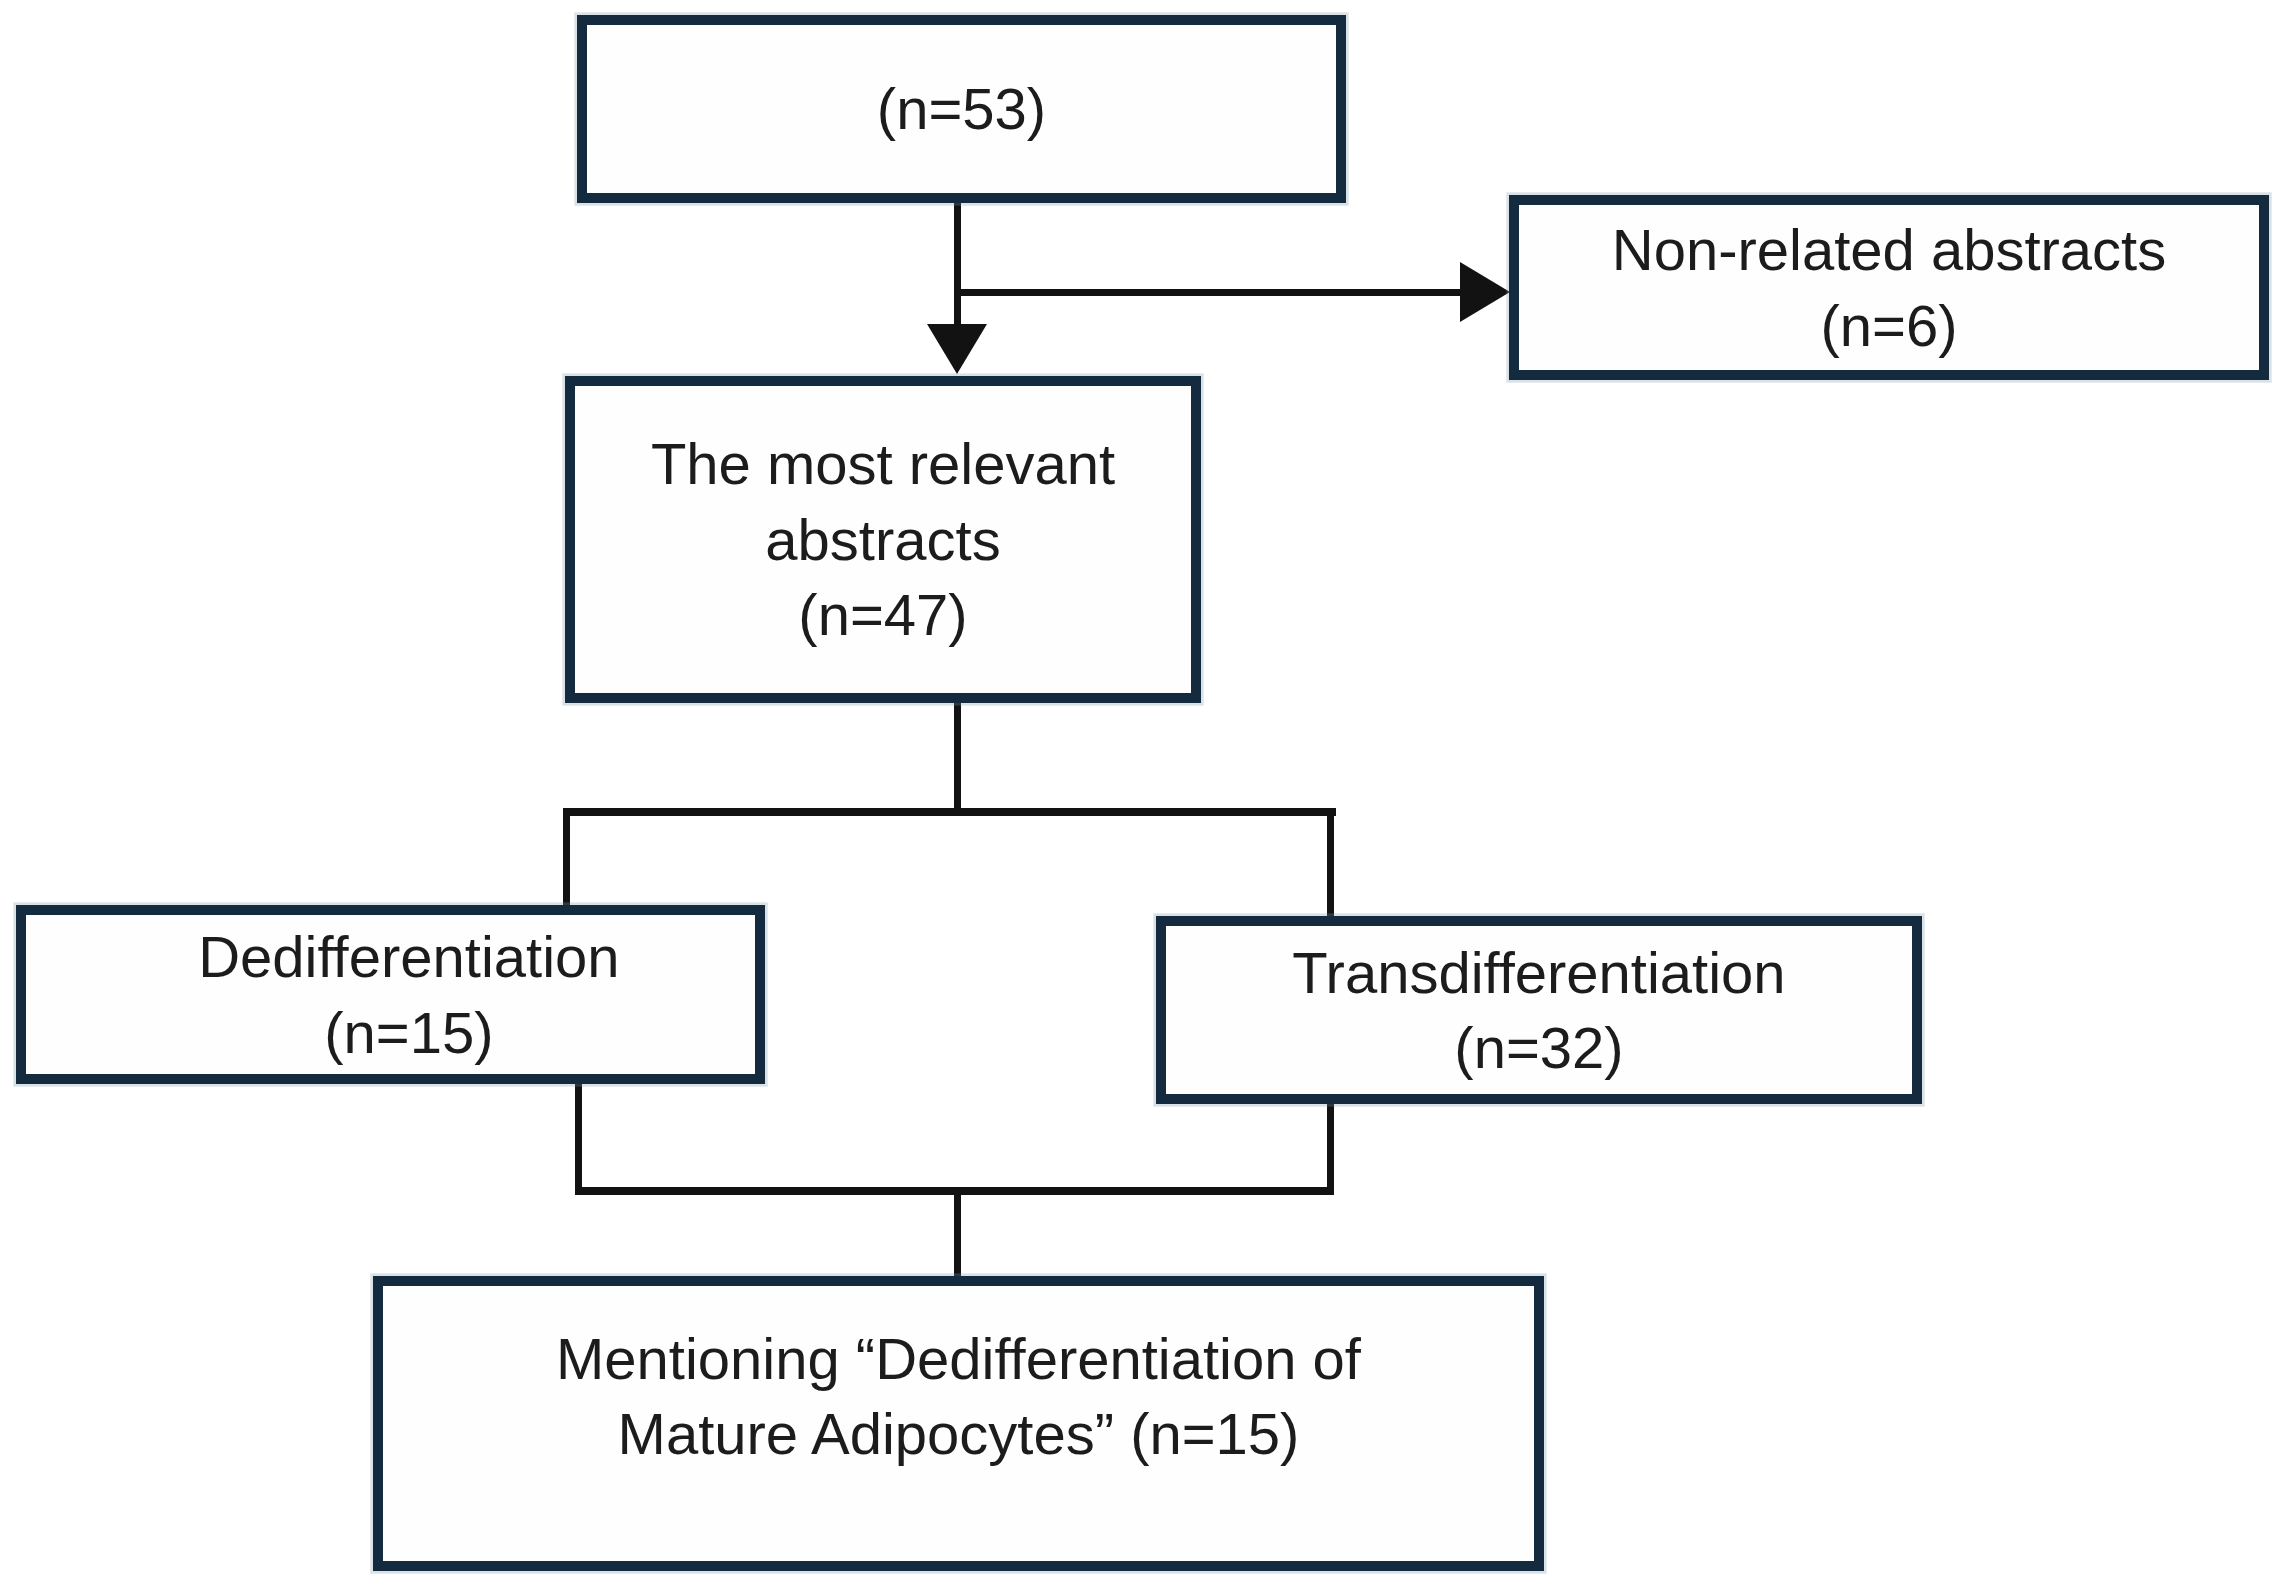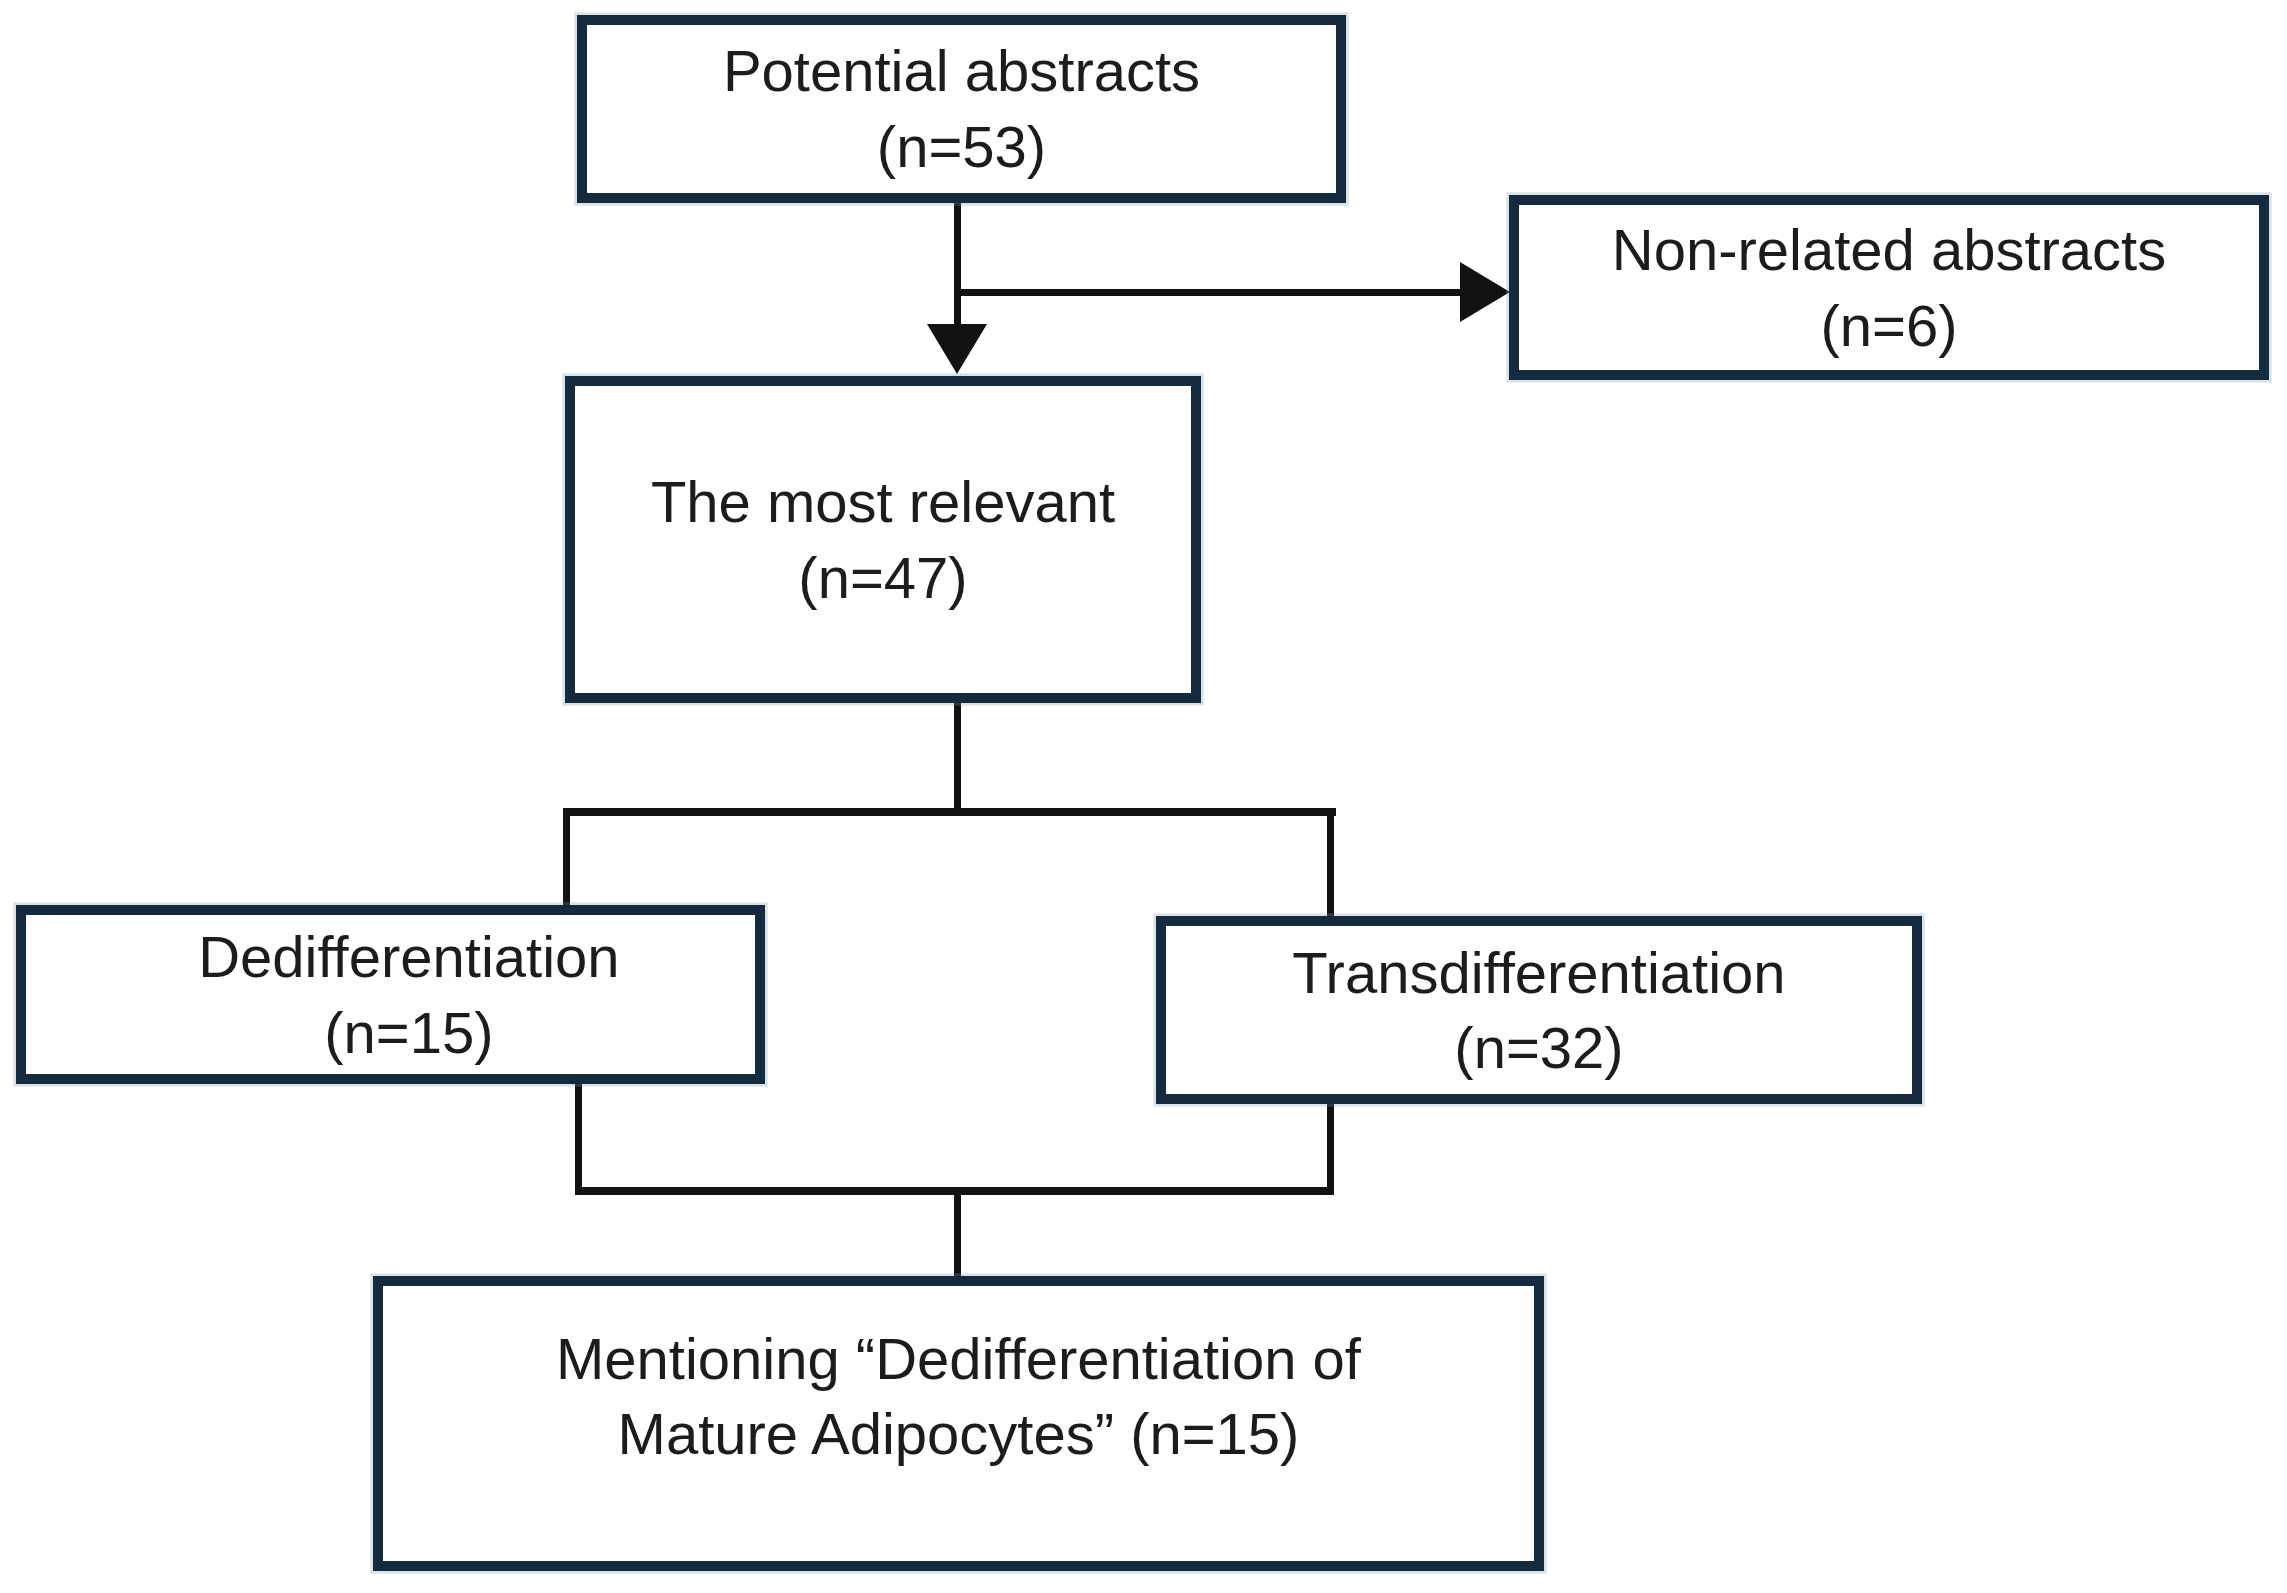--- a/index.html
+++ b/index.html
@@ -73,31 +73,31 @@
   <div class="conn" style="left:563px; top:808px; width:773px; height:8.2px;"></div>
   <div class="conn" style="left:563px; top:808px; width:7.3px; height:102px;"></div>
   <div class="conn" style="left:1327px; top:808px; width:7.3px; height:113px;"></div>
 
   <div class="conn" style="left:575px; top:1078px; width:7.3px; height:117px;"></div>
   <div class="conn" style="left:1327px; top:1099px; width:7.3px; height:96px;"></div>
   <div class="conn" style="left:575px; top:1187px; width:759px; height:8.2px;"></div>
   <div class="conn" style="left:954px; top:1187px; width:7.3px; height:95px;"></div>
 
   <div class="box" style="left:577px; top:14.6px; width:769px; height:188px;">
-    <div class="line">Potential abstracts</div>
     <div class="line">(n=53)</div>
   </div>
 
   <div class="box" style="left:1509px; top:195px; width:760px; height:185px;">
     <div class="line">Non-related abstracts</div>
     <div class="line">(n=6)</div>
   </div>
 
   <div class="box" style="left:565px; top:376px; width:636px; height:327px;">
     <div class="line">The most relevant</div>
+    <div class="line">abstracts</div>
     <div class="line">(n=47)</div>
   </div>
 
   <div class="box" style="left:16.4px; top:905px; width:749px; height:179px;padding-left:36px;">
     <div class="line">Dedifferentiation</div>
     <div class="line">(n=15)</div>
   </div>
 
   <div class="box" style="left:1135px; top:916px; width:766px; height:188px;margin-left:21px;">
     <div class="line">Transdifferentiation</div>

